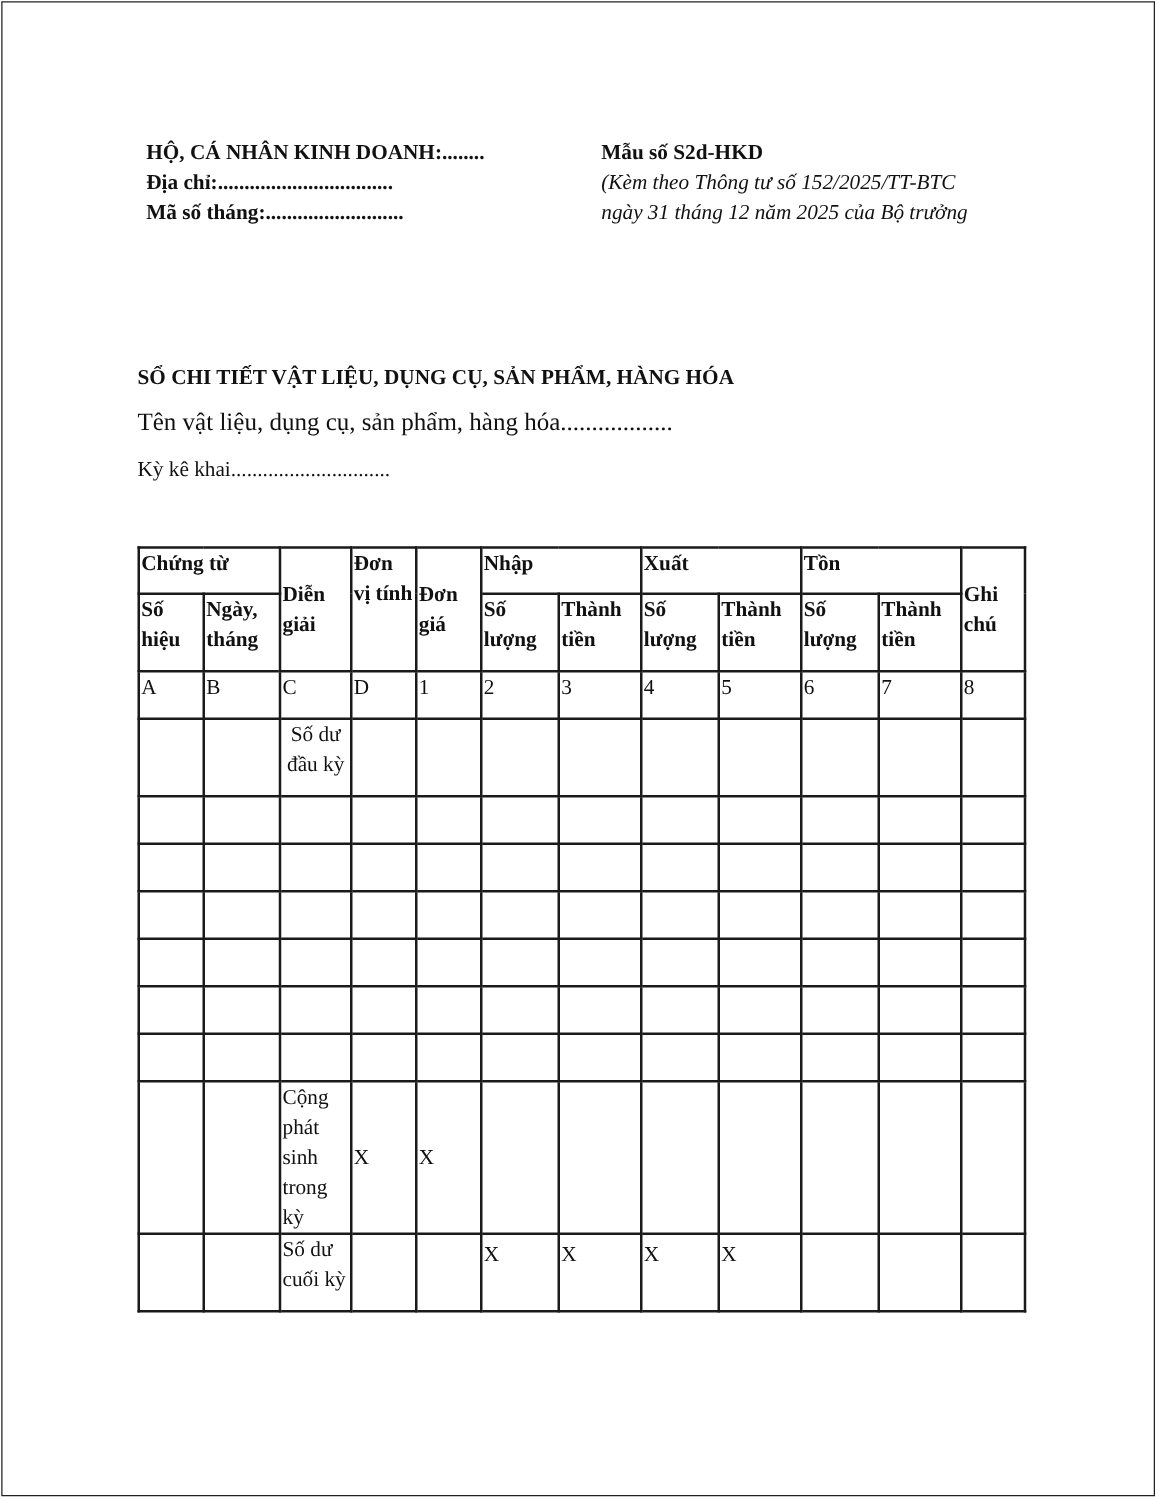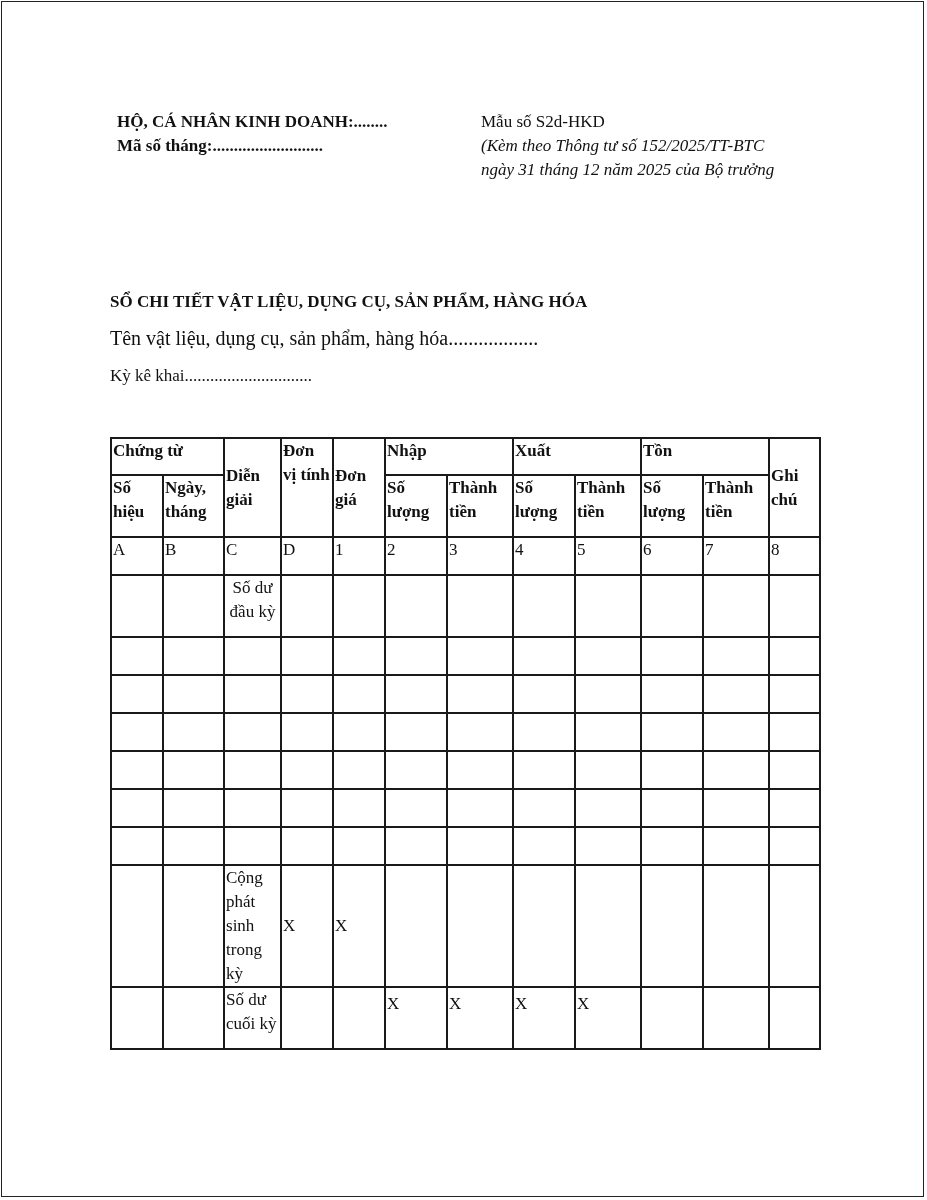--- a/index.html
+++ b/index.html
@@ -2,39 +2,40 @@
 <html><head>
   <meta charset="utf-8">
   <style>
     html, body { margin: 0; padding: 0; background: #ffffff; }
     body { width: 927px; height: 1200px; position: relative; overflow: hidden;
            font-family: "Liberation Serif", "DejaVu Serif", serif; color: #111; }
     .frame { position: absolute; left: 1px; top: 1px; width: 923px; height: 1196px;
              border: 1px solid #222; box-sizing: border-box; }
     .hdr-left { position: absolute; left: 117px; top: 110px; font-weight: bold; font-size: 17px; line-height: 24px; }
     .hdr-right { position: absolute; left: 481px; top: 110px; font-size: 17px; line-height: 24px; width: 340px; }
-    .hdr-right .form-no { font-weight: normal; }
+    .hdr-right .form-no { font-weight: bold; }
     .hdr-right .ref { font-style: italic; }
     .title { position: absolute; left: 110px; top: 291px; font-weight: bold; font-size: 17px; line-height: 22px; }
     .line1 { position: absolute; left: 110px; top: 327px; font-size: 20px; line-height: 22px; text-align: center; }
     .line2 { position: absolute; left: 110px; top: 365px; font-size: 17px; line-height: 22px; }
     table.ledger { position: absolute; left: 110px; top: 437px; border-collapse: collapse;
                    table-layout: fixed; width: 709px; font-size: 17px; line-height: 24px; }
     table.ledger td { border: 2px solid #1a1a1a; vertical-align: top; padding: 0 1px; overflow: hidden; }
     .hcell { font-weight: bold; }
     .vcenter { vertical-align: middle !important; }
     .xmark { padding-top: 4px !important; }
   </style>
 </head>
 <body>
 
 <div class="frame"></div>
 
 <div class="hdr-left">
   <div>HỘ, CÁ NHÂN KINH DOANH:........</div>
+  <div>Địa chỉ:.................................</div>
   <div>Mã số tháng:..........................</div>
 </div>
 
 <div class="hdr-right">
   <div class="form-no">Mẫu số S2d-HKD</div>
   <div class="ref">(Kèm theo Thông tư số 152/2025/TT-BTC</div>
   <div class="ref">ngày 31 tháng 12 năm 2025 của Bộ trưởng</div>
 </div>
 
 <div class="title">SỔ CHI TIẾT VẬT LIỆU, DỤNG CỤ, SẢN PHẨM, HÀNG HÓA</div>

